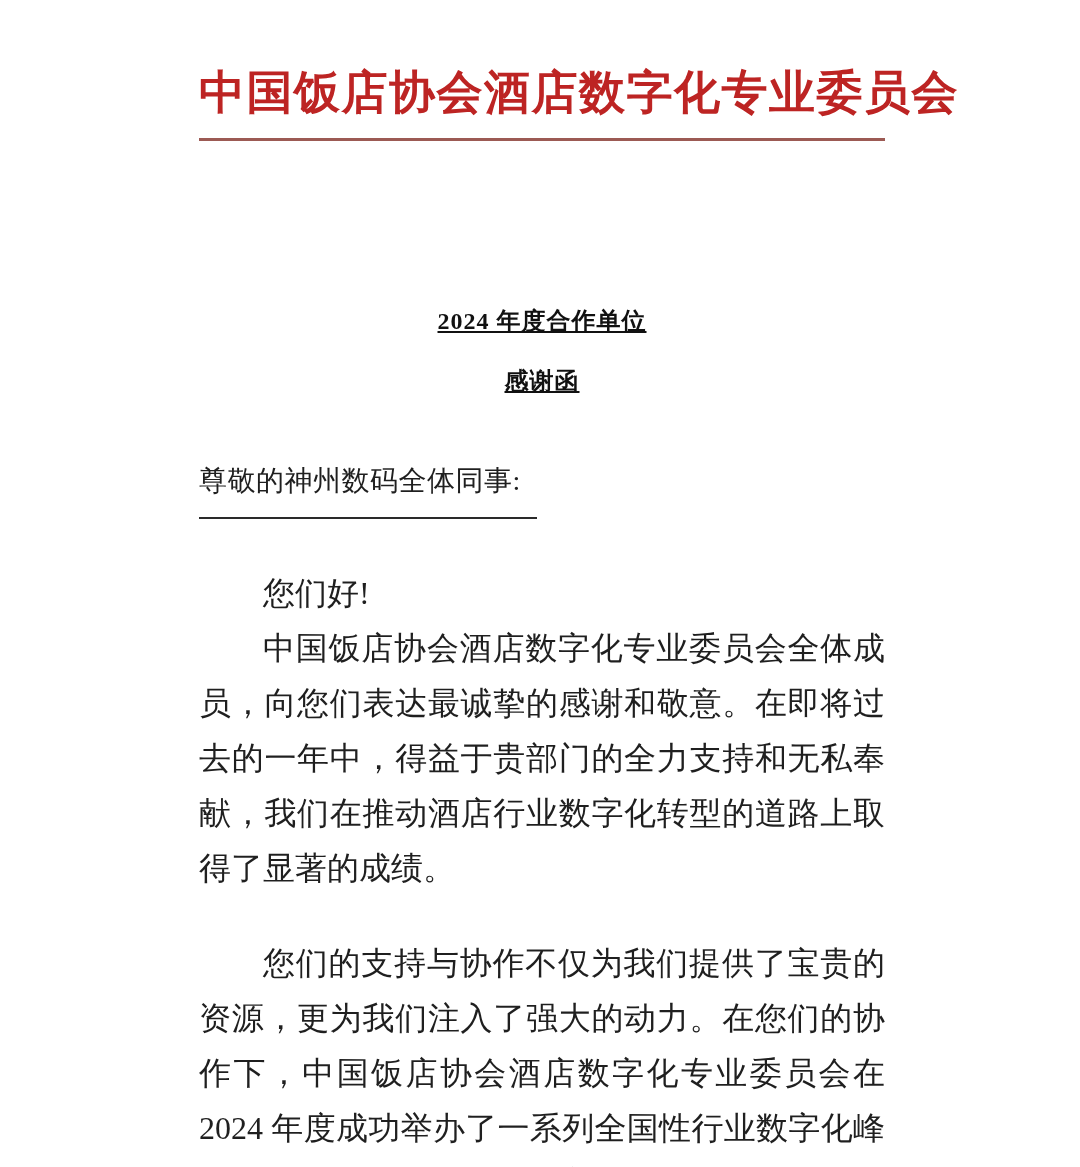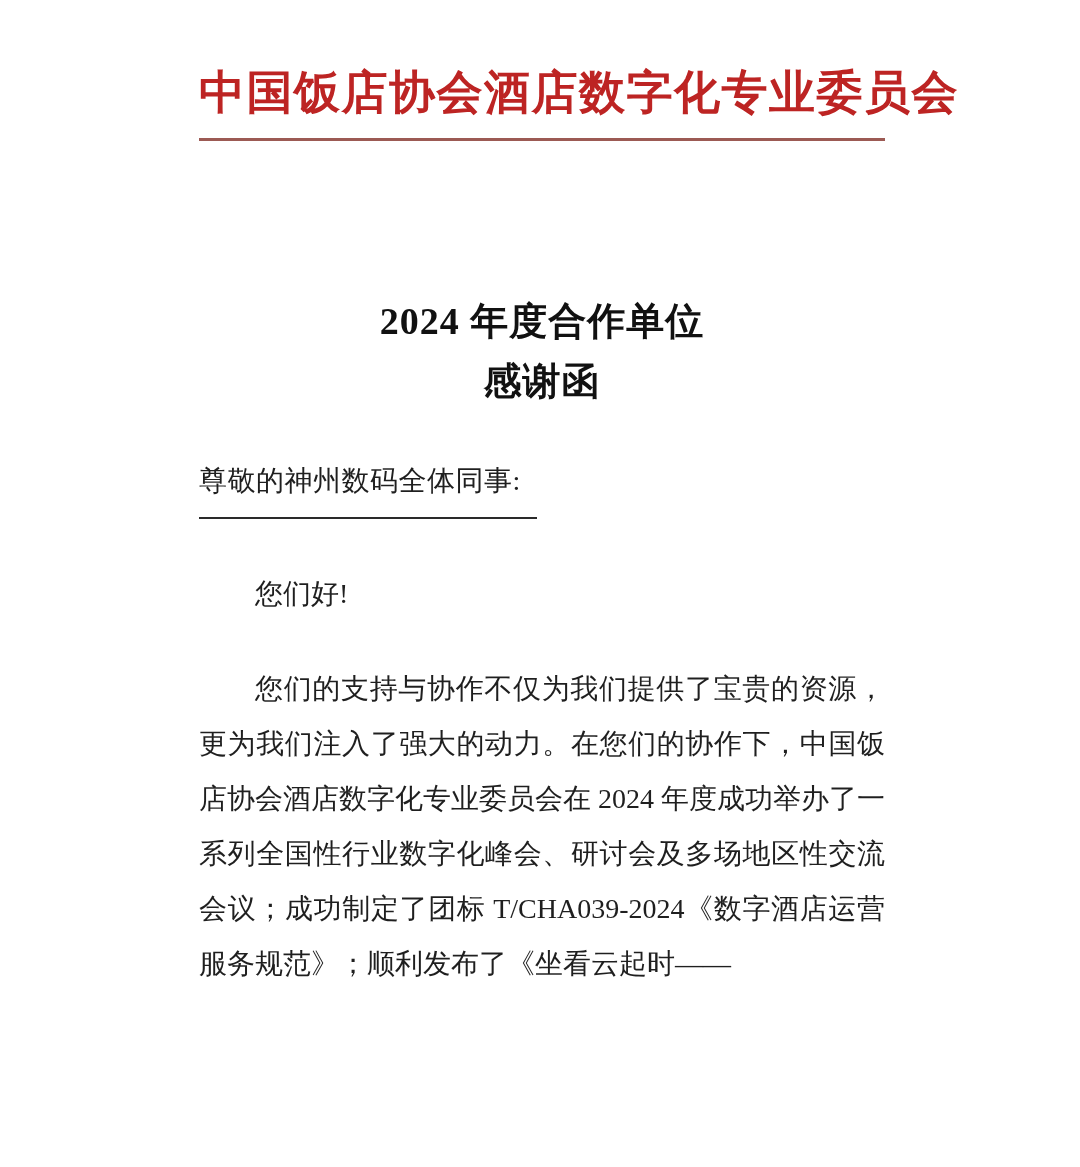--- a/index.html
+++ b/index.html
@@ -42,43 +42,44 @@
   .letterhead-rule {
     margin-top: 16px;
     height: 3px;
     background: #9c5a54;
     border: none;
   }
   
   .letter-title {
     margin: 150px 0 0 0;
     text-align: center;
-    font-size: 38px;
+    font-size: 24px;
     line-height: 60px;
     font-weight: bold;
     color: #111111;
     letter-spacing: 1px;
+    text-decoration: underline;
   }
   
   .salutation {
     margin: 50px 0 0 0;
     font-size: 28px;
     line-height: 40px;
     color: #1f1f1f;
     letter-spacing: 0.5px;
   }
   .salutation-underline {
     border-bottom: 2px solid #2a2a2a;
     padding-right: 16px;
     padding-bottom: 21px;
   }
   
   .body-text {
     color: #1f1f1f;
-    font-size: 28px;
+    font-size: 32px;
     line-height: 55px;
   }
   .greeting {
     margin: 65px 0 0 0;
     text-indent: 2em;
   }
   .para {
     margin: 0;
     text-indent: 2em;
     text-align: justify;
@@ -103,18 +104,19 @@
       <span>2024 年度合作单位</span><br>
       <span>感谢函</span>
     </h1>
 
     <p class="salutation">
       <span class="salutation-underline">尊敬的神州数码全体同事:</span>
     </p>
 
     <p class="body-text greeting">您们好!</p>
 
+    <p class="body-text para">中国饭店协会酒店数字化专业委员会全体成员，向您们表达最诚挚的感谢和敬意。在即将过去的一年中，得益于贵部门的全力支持和无私奉献，我们在推动酒店行业数字化转型的道路上取得了显著的成绩。</p>
 
     <p class="body-text para para-2">您们的支持与协作不仅为我们提供了宝贵的资源，更为我们注入了强大的动力。在您们的协作下，中国饭店协会酒店数字化专业委员会在 2024 年度成功举办了一系列全国性行业数字化峰会、研讨会及多场地区性交流会议；成功制定了团标 T/CHA039-2024《数字酒店运营服务规范》；顺利发布了《坐看云起时——</p>
 
   </main>
 
 </div>
 
 </body></html>

